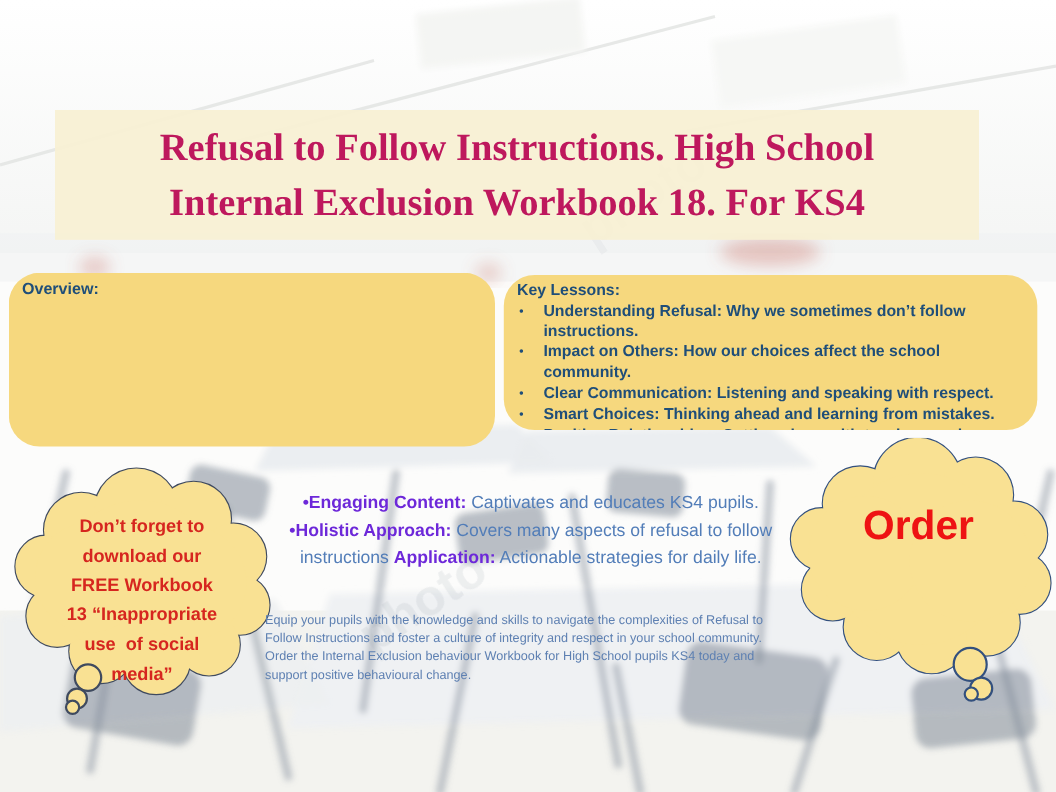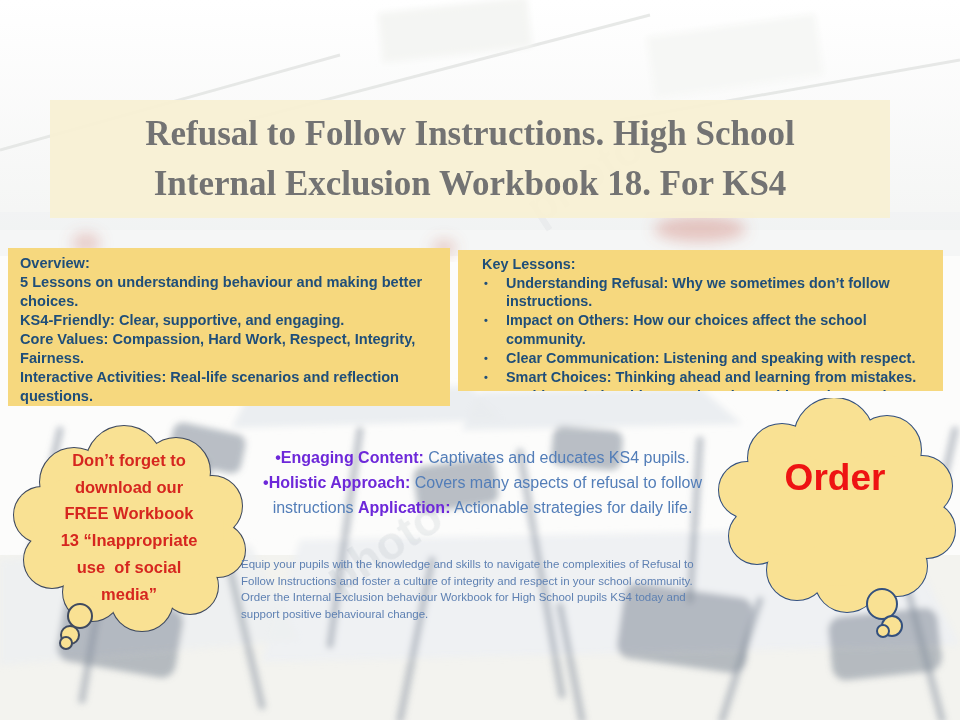--- a/index.html
+++ b/index.html
@@ -9,44 +9,44 @@
   }
   .bg{position:absolute;inset:0;}
   
   .title-box{
     position:absolute;left:50px;top:100px;width:840px;height:118px;
     background:rgba(247,240,211,0.93);
     display:flex;align-items:center;justify-content:center;text-align:center;
   }
   .title-box .t{
     font-family:"Liberation Serif",serif;font-weight:bold;
-    font-size:35px;line-height:1.42;color:#737373;white-space:pre-line;
+    font-size:35px;line-height:1.42;color:#be185d;white-space:pre-line;
   }
   .subtitle-strip{
     position:absolute;left:130px;top:217px;width:703px;height:27px;
     background:rgba(255,255,255,0.78);
     display:flex;align-items:center;justify-content:center;
     font-size:15px;font-weight:bold;color:#1f4e79;
   }
   
-  .ybox{position:absolute;background:#f6d87e;color:#1f4e79;font-weight:bold;overflow:hidden;}
+  .ybox{position:absolute;background:#f6d87e;color:#1f4e79;font-weight:bold;overflow:hidden;border-radius:28px;}
   .overview-box{left:8px;top:248px;width:442px;height:158px;padding:6px 12px;box-sizing:border-box;
     font-size:14.6px;line-height:1.3;}
   .overview-box .body{white-space:pre-line;}
-  .lessons-box{left:458px;top:250px;width:485px;height:141px;padding:5px 24px;box-sizing:border-box;
+  .lessons-box{left:458px;top:250px;width:485px;height:141px;padding:5px 12px;box-sizing:border-box;
     font-size:14.4px;line-height:1.3;}
   .kl-item{display:flex;}
   .kl-dot{width:14px;flex:0 0 14px;text-align:left;padding-left:2px;font-size:11px;line-height:19px;}
   .kl-text{flex:1;padding-left:8px;}
   
   .cloud-stroke{fill:#f9e193;stroke:#3f4a5f;stroke-width:2;}
   .cloud-fill{fill:#f9e193;stroke:none;}
   .cloud-stroke-r{fill:#f9e193;stroke:#33507e;stroke-width:2;}
   .bubble-text-left{
-    position:absolute;left:40px;top:447px;width:178px;text-align:center;
+    position:absolute;left:40px;top:466px;width:178px;text-align:center;
     color:#d6261f;font-weight:bold;font-size:16.5px;line-height:1.62;white-space:pre-wrap;
   }
   .bubble-text-right{
     position:absolute;left:762px;top:452px;width:146px;text-align:center;
     color:#ee1313;font-weight:bold;font-size:37px;line-height:1.4;
   }
   
   .why-block{position:absolute;left:250px;top:446px;width:465px;text-align:center;}
   .why-heading{font-size:17.5px;font-weight:bold;color:#27538c;margin-bottom:3px;}
   .why-lines{font-size:16px;line-height:1.55;color:#527db8;}
@@ -131,24 +131,20 @@
   <div class="wm" style="left:320px;top:520px;">photo</div>
   <div class="wm" style="left:520px;top:150px;opacity:0.07;">photo</div>
 
   <div class="title-box">
     <div class="t">Refusal to Follow Instructions. High School
 Internal Exclusion Workbook 18. For KS4</div>
   </div>
 
   <div class="ybox overview-box">
     <div>Overview:</div>
-    <div class="body">5 Lessons on understanding behaviour and making better choices.
-KS4-Friendly: Clear, supportive, and engaging.
-Core Values: Compassion, Hard Work, Respect, Integrity, Fairness.
-Interactive Activities: Real-life scenarios and reflection questions.</div>
   </div>
 
   <div class="ybox lessons-box">
     <div>Key Lessons:</div>
     <div>
         <div class="kl-item">
         <span class="kl-dot">•</span>
         <span class="kl-text">Understanding Refusal: Why we sometimes don’t follow instructions.</span>
       </div>
         <div class="kl-item">

